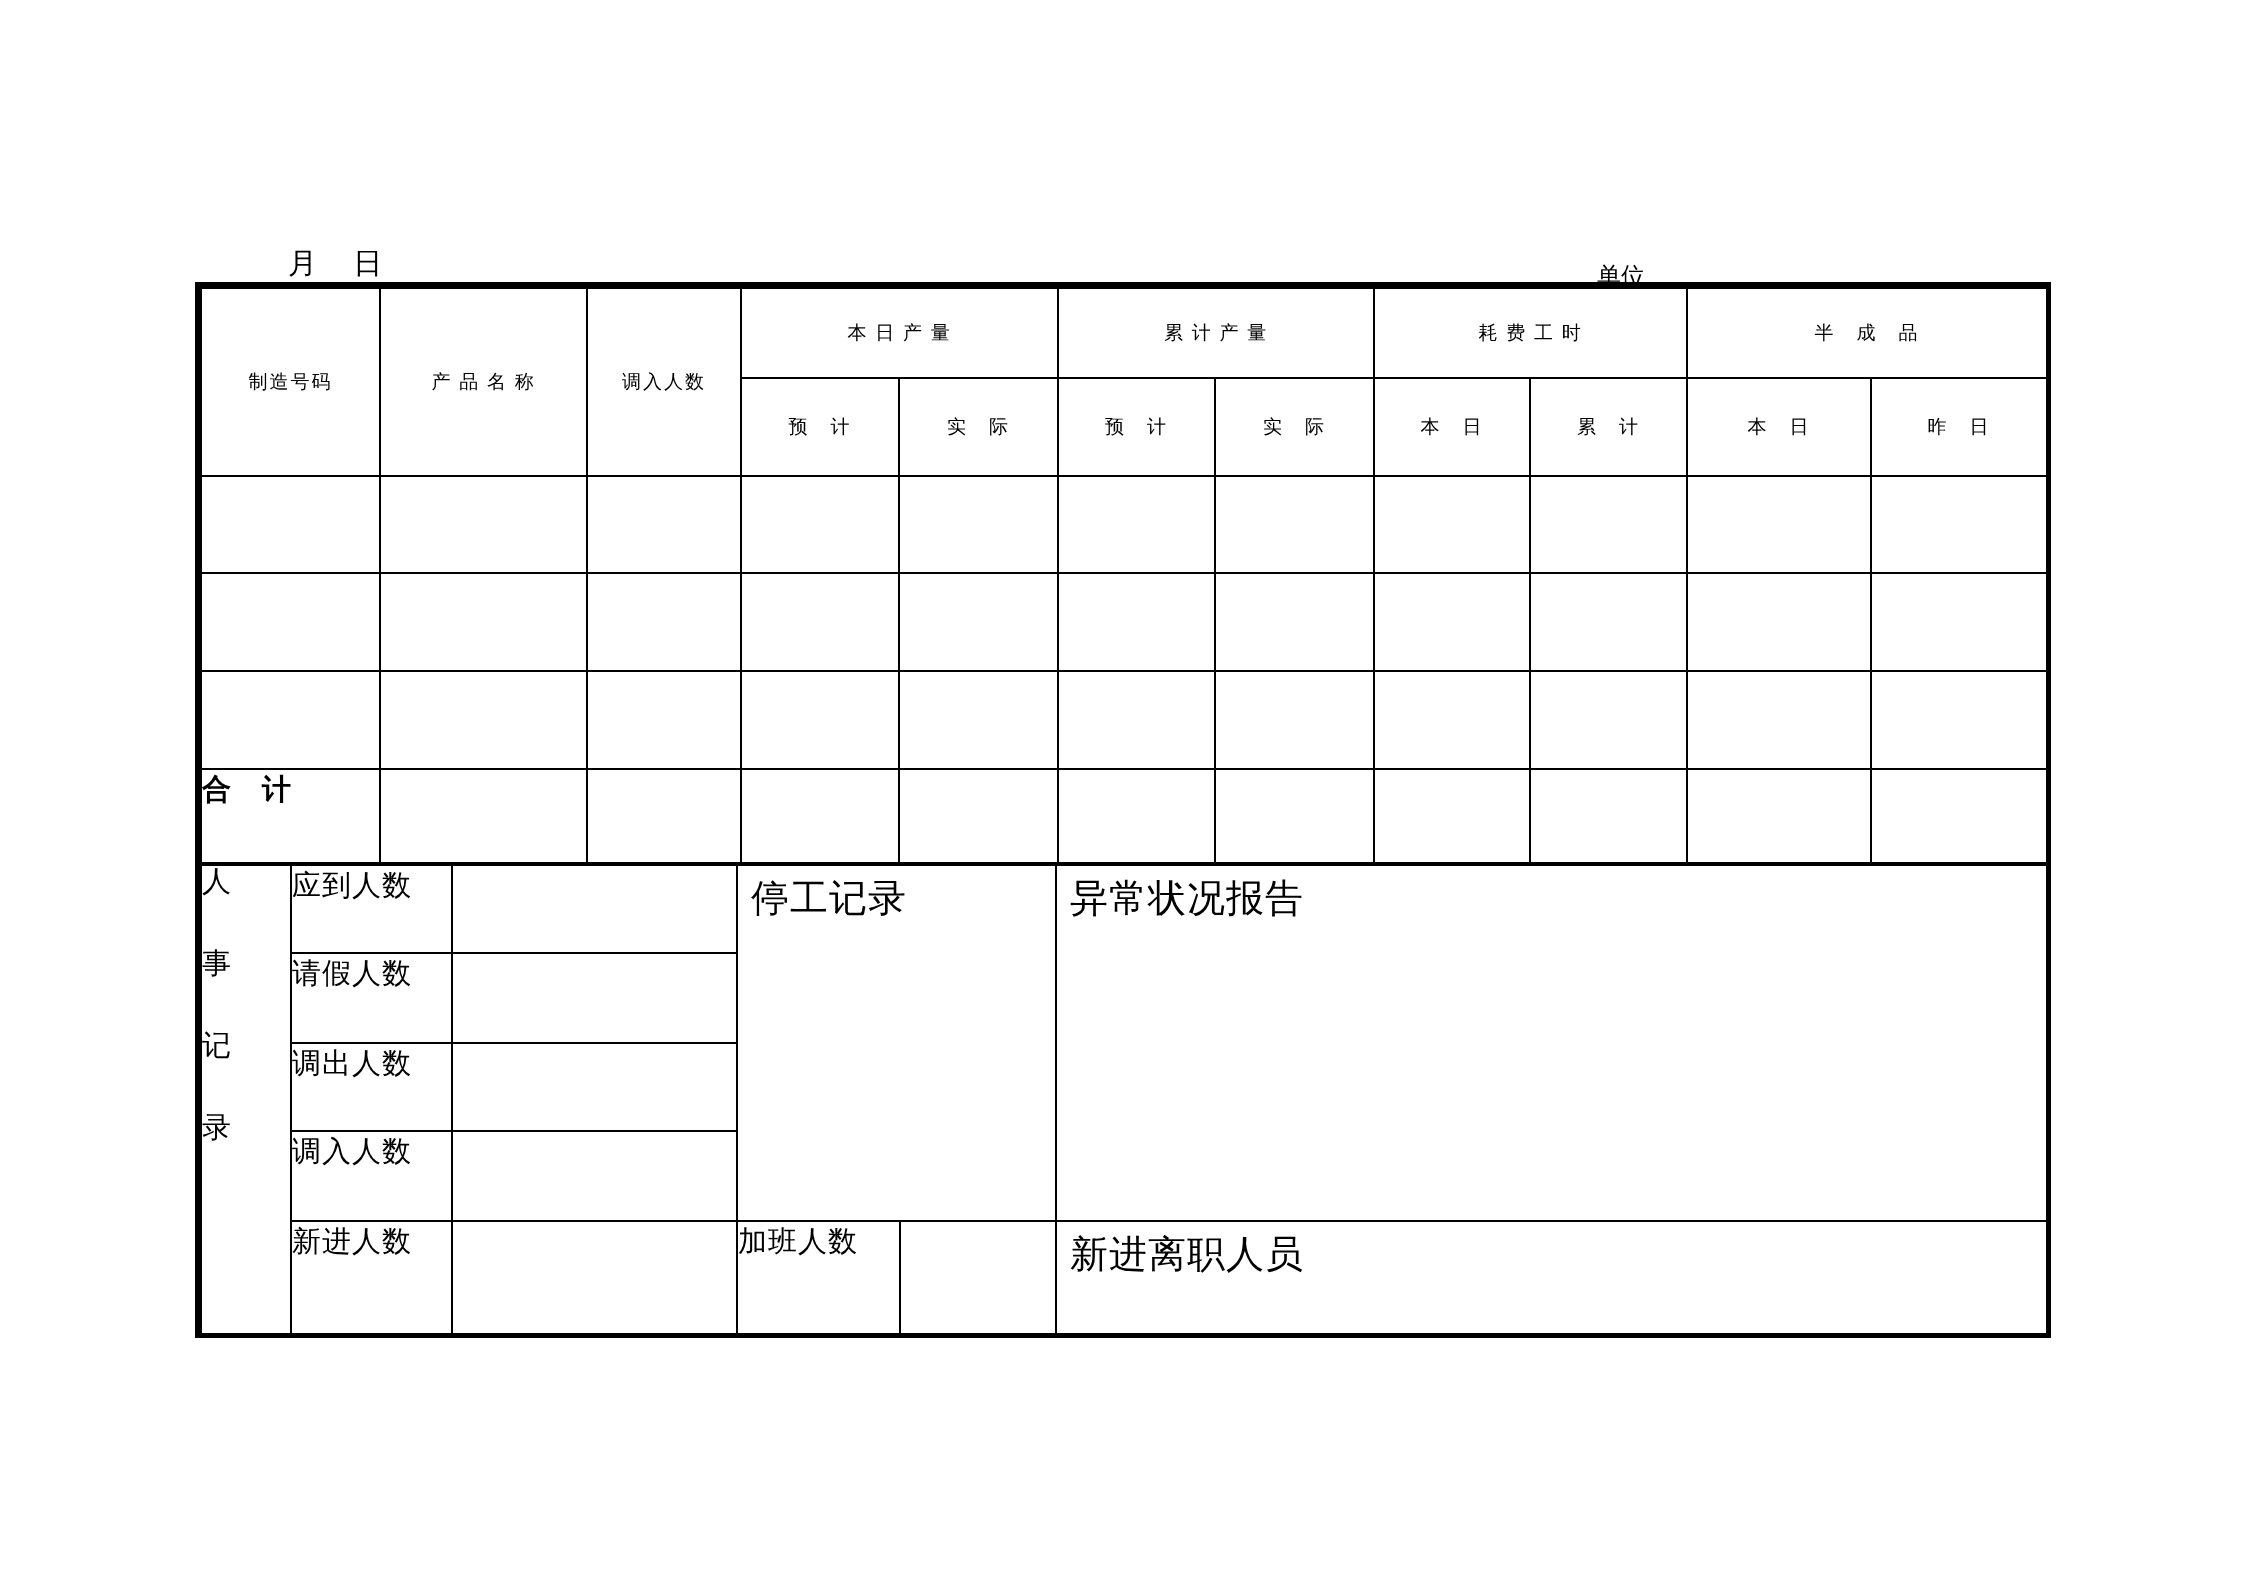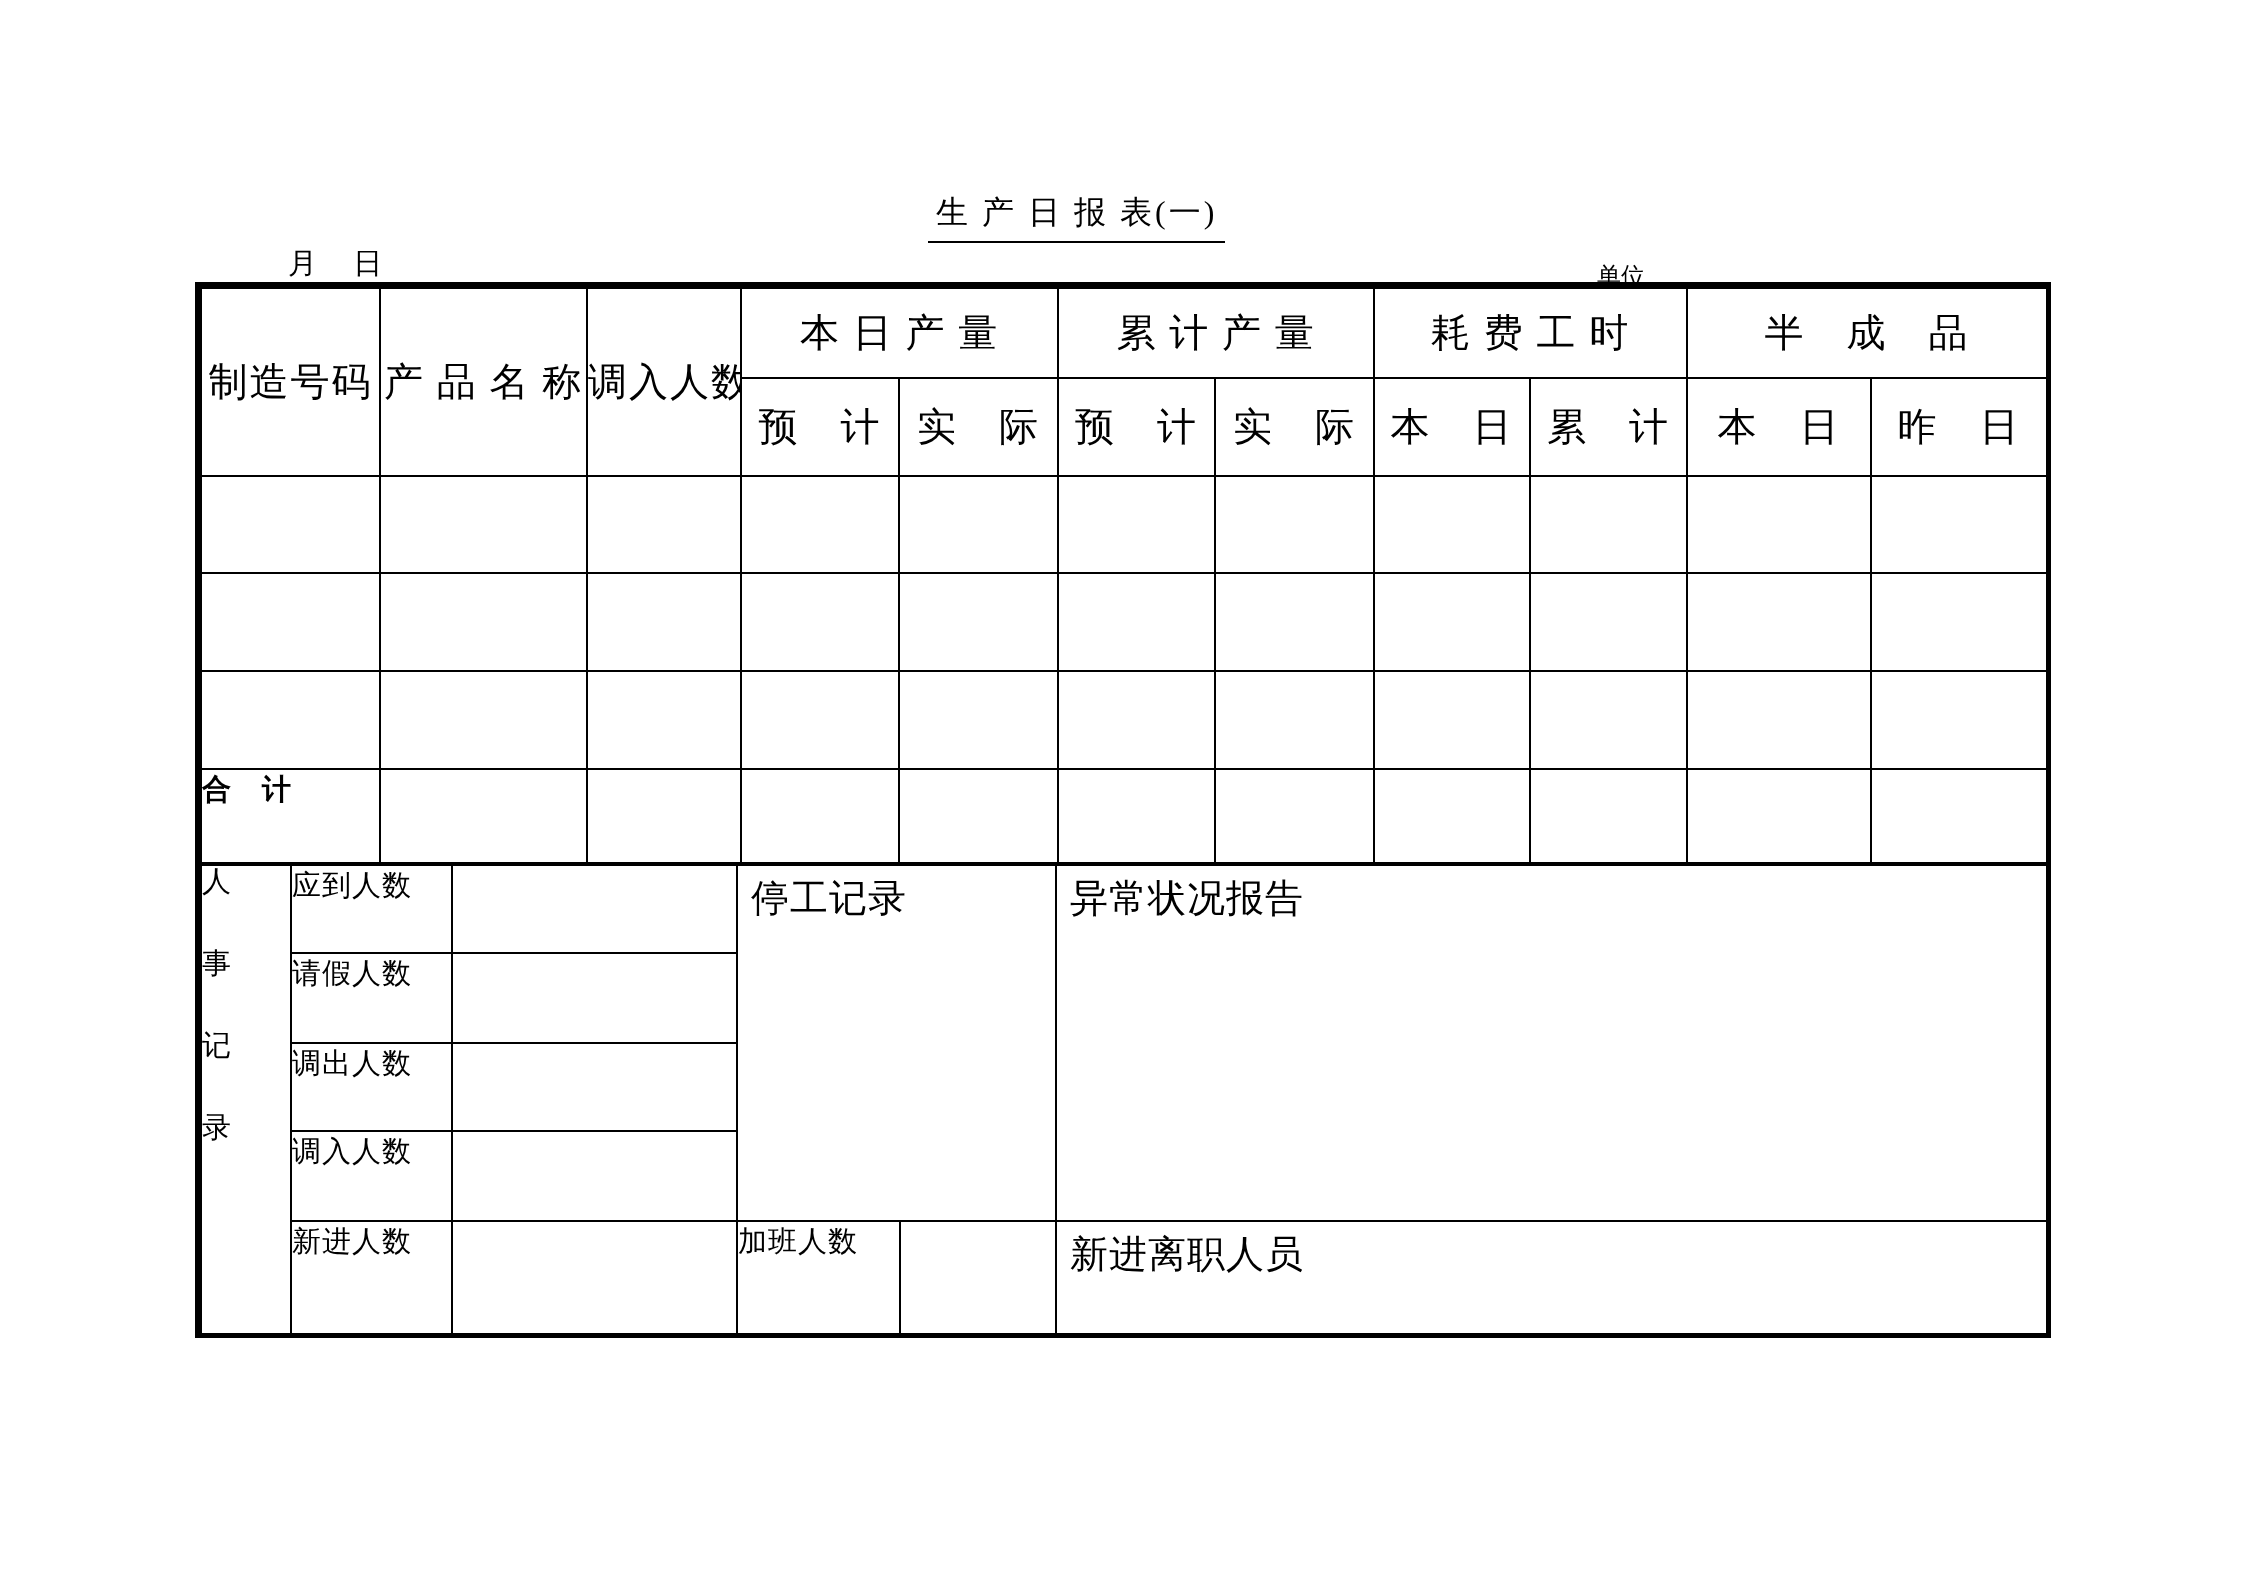--- a/index.html
+++ b/index.html
@@ -43,41 +43,40 @@
   tr.h90  td { height: 90px; }
   tr.h98  td { height: 98px; }
   tr.h97  td { height: 97px; }
   tr.h94  td { height: 94px; font-weight: bold; }
   tr.h88  td { height: 88px; }
   tr.h89  td { height: 90px; margin-top: 31px; }
   tr.h115 td { height: 115px; }
 
   td.hd {
     text-align: center; vertical-align: middle;
-    font-size: 39px; letter-spacing: 2px; white-space: pre; font-family: Liberation Serif, serif;
+    font-size: 19px; letter-spacing: 2px; white-space: pre; font-family: Liberation Serif, serif;
   }
   td.lab {
     text-align: left; vertical-align: top;
     font-size: 29px; letter-spacing: 1px; white-space: pre;
     padding: 7px 2px 0 13px;
   }
   td.bigcell { text-align: left; vertical-align: top; }
   .cell-label {
     display: block; font-size: 38px; letter-spacing: 1px;
     padding: 7px 8px 0 13px; white-space: pre;
   }
   td.vlab { vertical-align: top; padding: 11px 0 0 16px; }
   .vchar { font-size: 29px; line-height: 30px; margin-bottom: 52px; }
 </style>
 </head>
 <body>
 
 <div id="page">
 
-  <div class="doc-title">生 产 日 报 表(一)</div>
   <div class="date-label">月　 日</div>
   <div class="unit-label">单位</div>
 
   <div class="form">
 
     <table class="tbl upper">
       <colgroup>
         <col style="width:179px">
           <col style="width:207px">
           <col style="width:154px">

